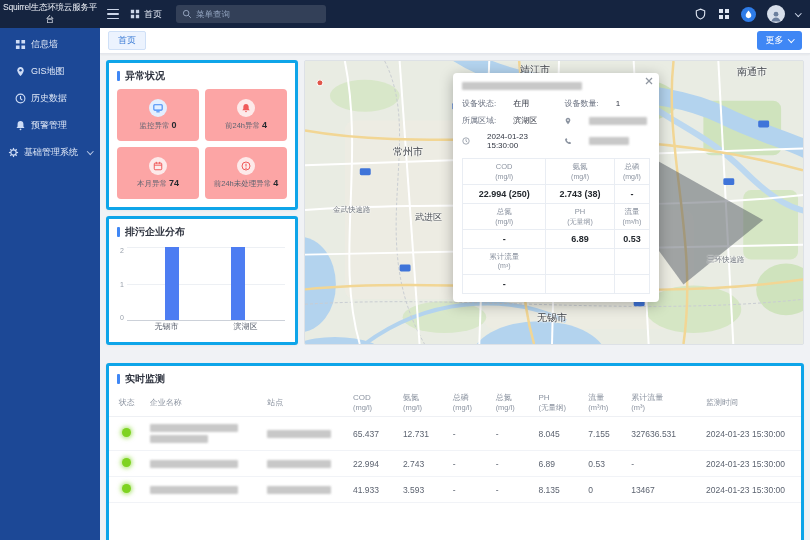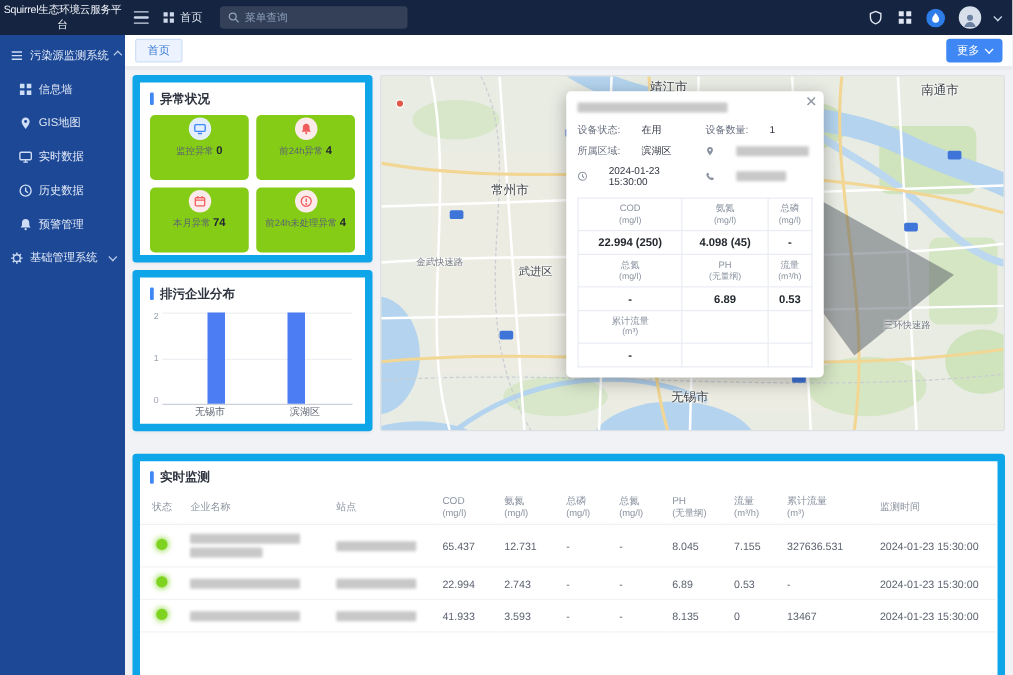--- a/index.html
+++ b/index.html
@@ -29,28 +29,28 @@
   .side-item .chev{margin-left:auto;color:#b9c9e6;flex:none}
   .side-item svg{flex:none;color:#cfddf6}
 
   
   .main{position:absolute;left:100px;top:28px;width:710px;height:512px}
   .tabbar{height:26px;background:#fff;border-bottom:1px solid #e3e6ec;display:flex;align-items:center;padding:0 8px;box-shadow:0 1px 2px rgba(0,0,0,.05)}
   .tab{font-size:9px;color:#3a7bd5;background:#ecf3fe;border:1px solid #cfe0f7;border-radius:2px;padding:2px 9px;cursor:pointer}
   .more-btn{margin-left:auto;background:#3f87f5;color:#fff;border:none;border-radius:3px;font-size:9px;padding:3px 9px;display:flex;align-items:center;gap:5px;cursor:pointer}
 
   .content{padding:6px;display:grid;grid-template-columns:192px 500px;grid-template-rows:285px;gap:6px}
-  .card{background:#fff;border:6px solid #0ea5e9;border-radius:3px;box-shadow:0 1px 3px rgba(0,0,0,.04)}
+  .card{background:#fff;border:3px solid #0ea5e9;border-radius:3px;box-shadow:0 1px 3px rgba(0,0,0,.04)}
   .card-title{display:flex;align-items:center;gap:5px;padding:6px 8px 4px;font-size:10px;font-weight:bold;color:#2f3440}
   .accent{width:3px;height:10px;background:#3f87f5;border-radius:1px;flex:none}
 
   .left-col{display:flex;flex-direction:column;gap:6px}
   .status-card{height:150px}
   .tiles{display:grid;grid-template-columns:1fr 1fr;gap:6px;padding:2px 8px 8px}
-  .tile{background:#84cc16;border-radius:4px;height:52px;display:flex;flex-direction:column;align-items:center;gap:3px;padding:2px}
+  .tile{background:#fca5a5;border-radius:4px;height:52px;display:flex;flex-direction:column;align-items:center;justify-content:center;gap:3px;padding:2px}
   .tile-ic{width:18px;height:18px;border-radius:50%;display:flex;align-items:center;justify-content:center;flex:none}
   .tile-ic.blue{background:#e3efff;color:#3f87f5}
   .tile-ic.red{background:#fdeaea;color:#f05b5b}
   .tile-label{font-size:7.5px;color:#5c6370;text-align:center;line-height:1.2}
   .tile-label b{font-size:9px;color:#24292f;margin-left:2px}
 
   .chart-card{height:129px}
   .chart-wrap{display:flex;padding:4px 10px 0 6px}
   .y-axis{display:flex;flex-direction:column;justify-content:space-between;height:74px;font-size:7px;color:#98a0ab;text-align:right;padding-right:3px;width:12px}
   .plot{position:relative;flex:1;height:74px;border-bottom:1px solid #ccd1d9}
@@ -144,51 +144,32 @@
         <svg width="14" height="14" viewBox="0 0 14 14">
             <circle cx="7" cy="5.2" r="2.4" fill="#6b7f9e"></circle>
             <path d="M2.5 12.6c.6-2.7 2.4-4 4.5-4s3.9 1.3 4.5 4z" fill="#6b7f9e"></path>
           </svg>
       </span>
       <span class="chev down" style="color:#cdd8ea"></span>
     </div>
   </header>
 
   <aside class="sidebar">
-    <div class="side-item">
-      <svg width="11" height="11" viewBox="0 0 12 12">
-          <g stroke="currentColor" stroke-width="1.3">
-            <line x1="1.5" y1="2.8" x2="10.5" y2="2.8"></line>
-            <line x1="1.5" y1="6" x2="10.5" y2="6"></line>
-            <line x1="1.5" y1="9.2" x2="10.5" y2="9.2"></line>
-          </g>
-        </svg>
-      <span>污染源监测系统</span>
-      <span class="chev up"></span>
-    </div>
     <div class="side-item sub">
       <svg width="11" height="11" viewBox="0 0 12 12">
           <path d="M1 1h4v4H1zM7 1h4v4H7zM1 7h4v4H1zM7 7h4v4H7z" fill="currentColor"></path>
         </svg>
       <span>信息墙</span>
     </div>
     <div class="side-item sub">
       <svg width="11" height="11" viewBox="0 0 12 12">
           <path d="M6 1C4 1 2.5 2.6 2.5 4.6 2.5 7.4 6 11 6 11s3.5-3.6 3.5-6.4C9.5 2.6 8 1 6 1z" fill="currentColor"></path>
           <circle cx="6" cy="4.6" r="1.3" fill="#1c4896"></circle>
         </svg>
       <span>GIS地图</span>
-    </div>
-    <div class="side-item sub">
-      <svg width="11" height="11" viewBox="0 0 12 12">
-          <rect x="1" y="2" width="10" height="6.5" rx="1" fill="none" stroke="currentColor" stroke-width="1.2"></rect>
-          <line x1="4" y1="10.6" x2="8" y2="10.6" stroke="currentColor" stroke-width="1.2"></line>
-          <line x1="6" y1="8.5" x2="6" y2="10.6" stroke="currentColor" stroke-width="1.2"></line>
-        </svg>
-      <span>实时数据</span>
     </div>
     <div class="side-item sub">
       <svg width="11" height="11" viewBox="0 0 12 12">
           <circle cx="6" cy="6" r="4.8" fill="none" stroke="currentColor" stroke-width="1.2"></circle>
           <path d="M6 3.3v2.9l2 1.6" fill="none" stroke="currentColor" stroke-width="1.2"></path>
         </svg>
       <span>历史数据</span>
     </div>
     <div class="side-item sub">
       <svg width="11" height="11" viewBox="0 0 12 12">
@@ -412,21 +393,21 @@
                     <div>氨氮</div>
                     <div class="u">(mg/l)</div>
                   </td>
               <td class="mh">
                     <div>总磷</div>
                     <div class="u">(mg/l)</div>
                   </td>
             </tr>
             <tr>
               <td class="mv">22.994 (250)</td>
-              <td class="mv">4.098 (45)</td>
+              <td class="mv">2.743 (38)</td>
               <td class="mv">-</td>
             </tr>
             <tr>
               <td class="mh">
                     <div>总氮</div>
                     <div class="u">(mg/l)</div>
                   </td>
               <td class="mh">
                     <div>PH</div>
                     <div class="u">(无量纲)</div>

